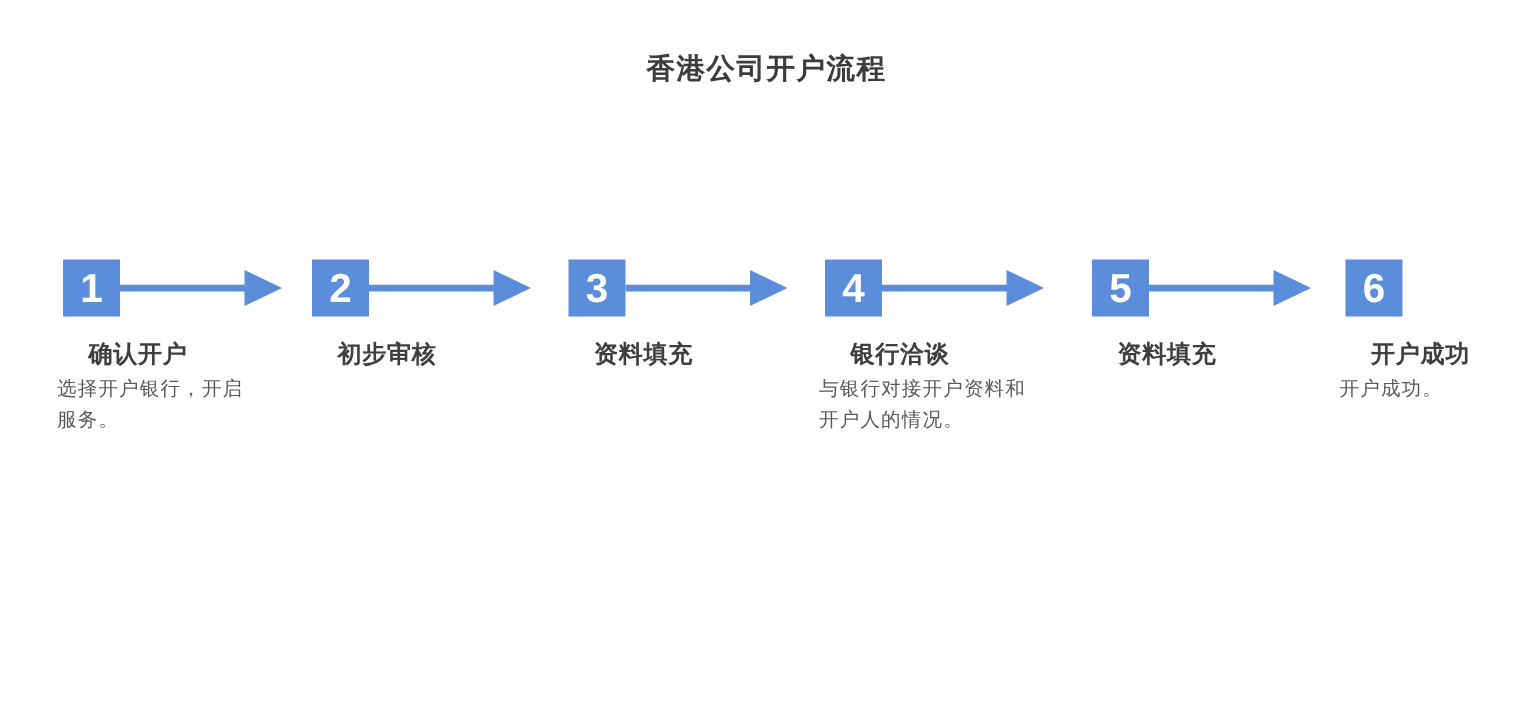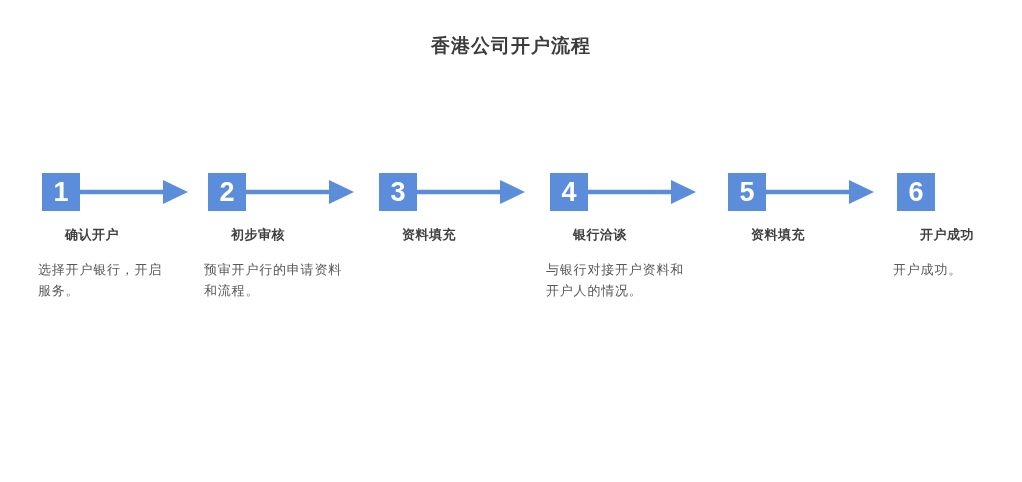--- a/index.html
+++ b/index.html
@@ -58,29 +58,29 @@
     color: var(--accent);
     flex: 0 0 auto;
   }
   .arrow line { stroke: currentColor; }
   .arrow polygon { fill: currentColor; }
   .step-title {
     margin-top: 15px;
     margin-left: 4px;
     width: 100px;
     text-align: center;
-    font-size: 13px;
+    font-size: 16px;
     font-weight: bold;
     letter-spacing: 0.5px;
     color: var(--step-title-text);
     white-space: nowrap;
     font-family: Liberation Mono, monospace;
   }
   .step-desc {
-    margin-top: 15px;
+    margin-top: 1px;
     width: 170px;
     font-size: 13px;
     letter-spacing: 0.8px;
     line-height: 21px;
     color: var(--desc-text);
     white-space: pre-line;
   }
 </style>
 </head>
 <body>
@@ -104,22 +104,20 @@
 
   <div class="step">
     <div class="step-head">
       <div class="num-box">2</div>
       <svg class="arrow" width="108" height="26" viewBox="0 0 108 26">
         <line x1="0" y1="13" x2="90" y2="13" stroke-width="4.5"></line>
         <polygon points="83,1 108,13 83,25"></polygon>
       </svg>
     </div>
     <div class="step-title">初步审核</div>
-    <div class="step-desc">预审开户行的申请资料
-和流程。</div>
   </div>
 
   <div class="step">
     <div class="step-head">
       <div class="num-box">3</div>
       <svg class="arrow" width="108" height="26" viewBox="0 0 108 26">
         <line x1="0" y1="13" x2="90" y2="13" stroke-width="4.5"></line>
         <polygon points="83,1 108,13 83,25"></polygon>
       </svg>
     </div>

